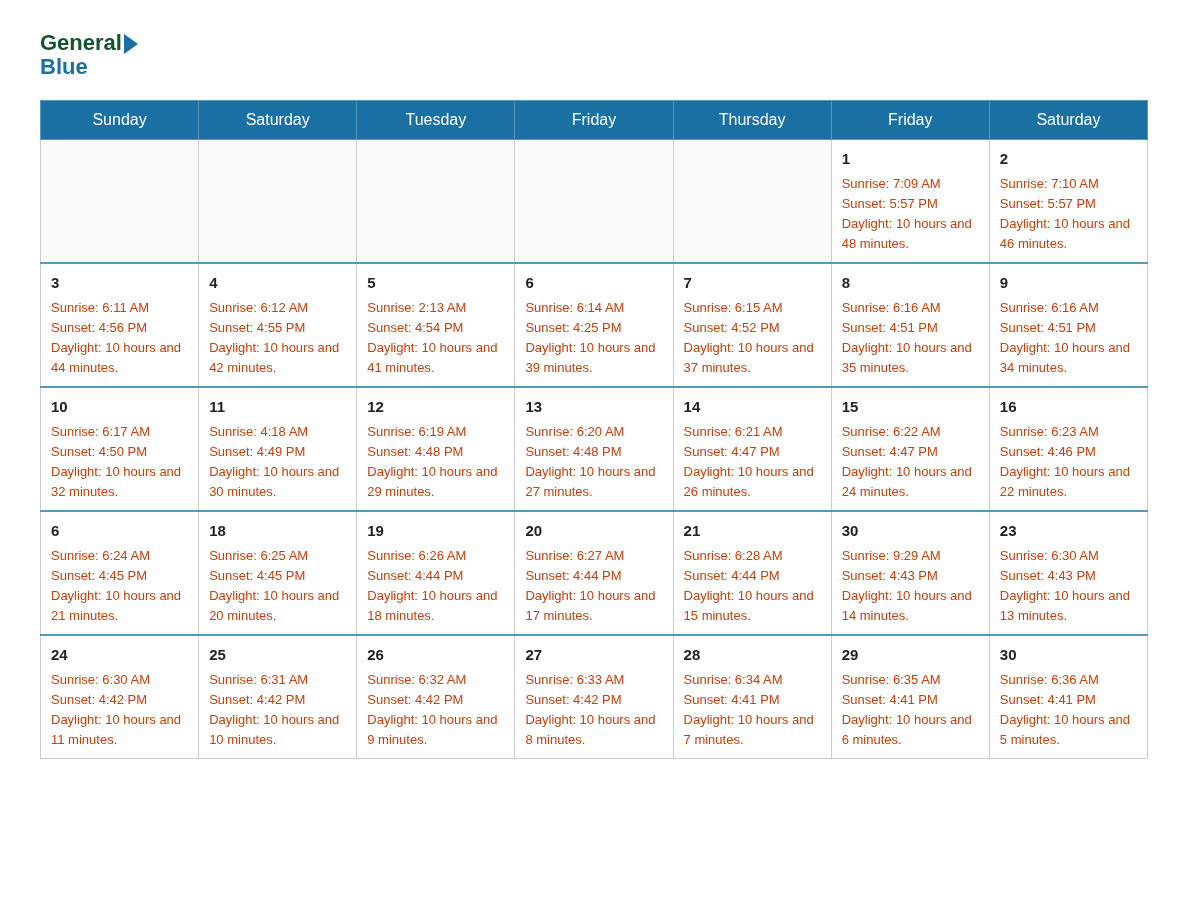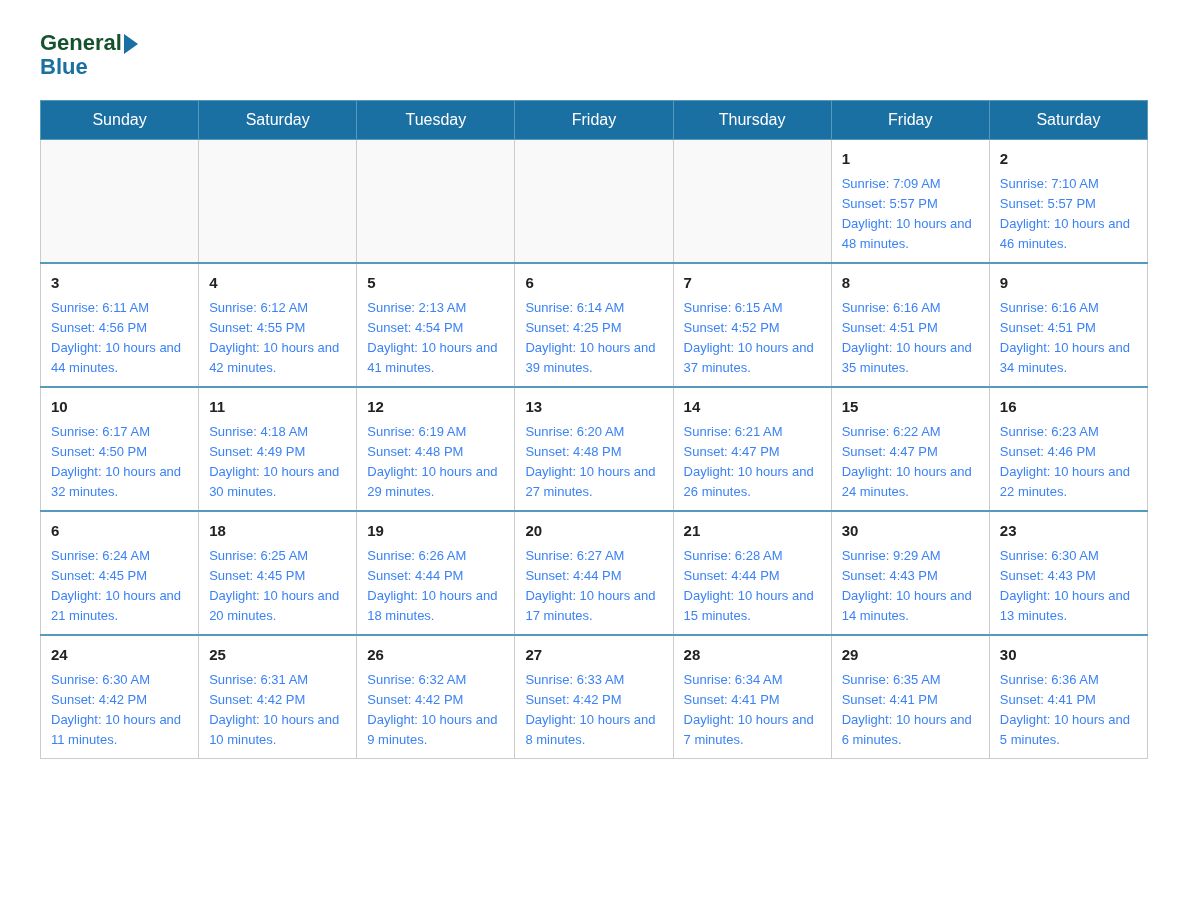--- a/index.html
+++ b/index.html
@@ -84,21 +84,21 @@
       line-height: 1.5;
     }
     .day-number {
       font-size: 15px;
       font-weight: bold;
       display: block;
       margin-bottom: 3px;
     }
     .day-info {
       font-size: 13px;
-      color: #3b82f6;
+      color: #c2410c;
       line-height: 1.55;
     }
     .empty-cell {
       background: #f9f9f9;
     }
     tr:not(:first-child) td {
       border-top: 2px solid #5599bb;
     }
   </style>
 </head>

